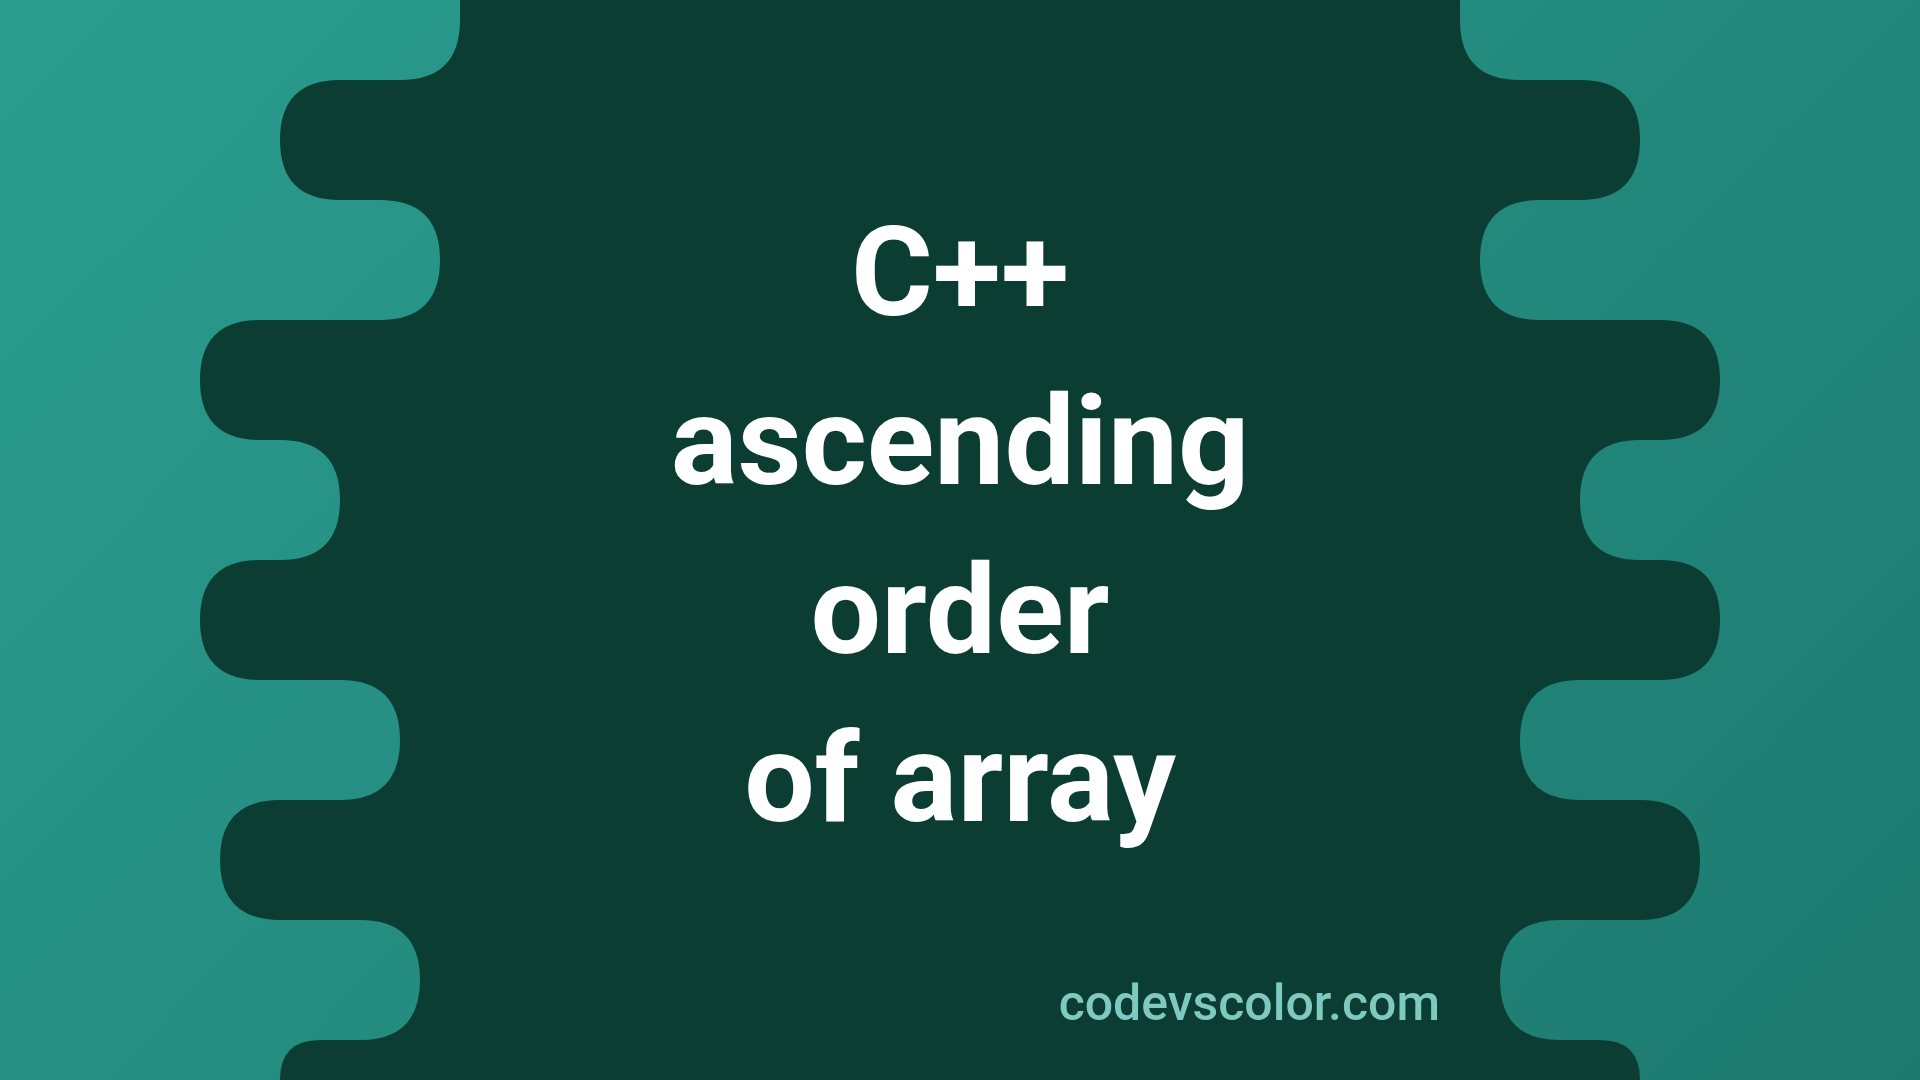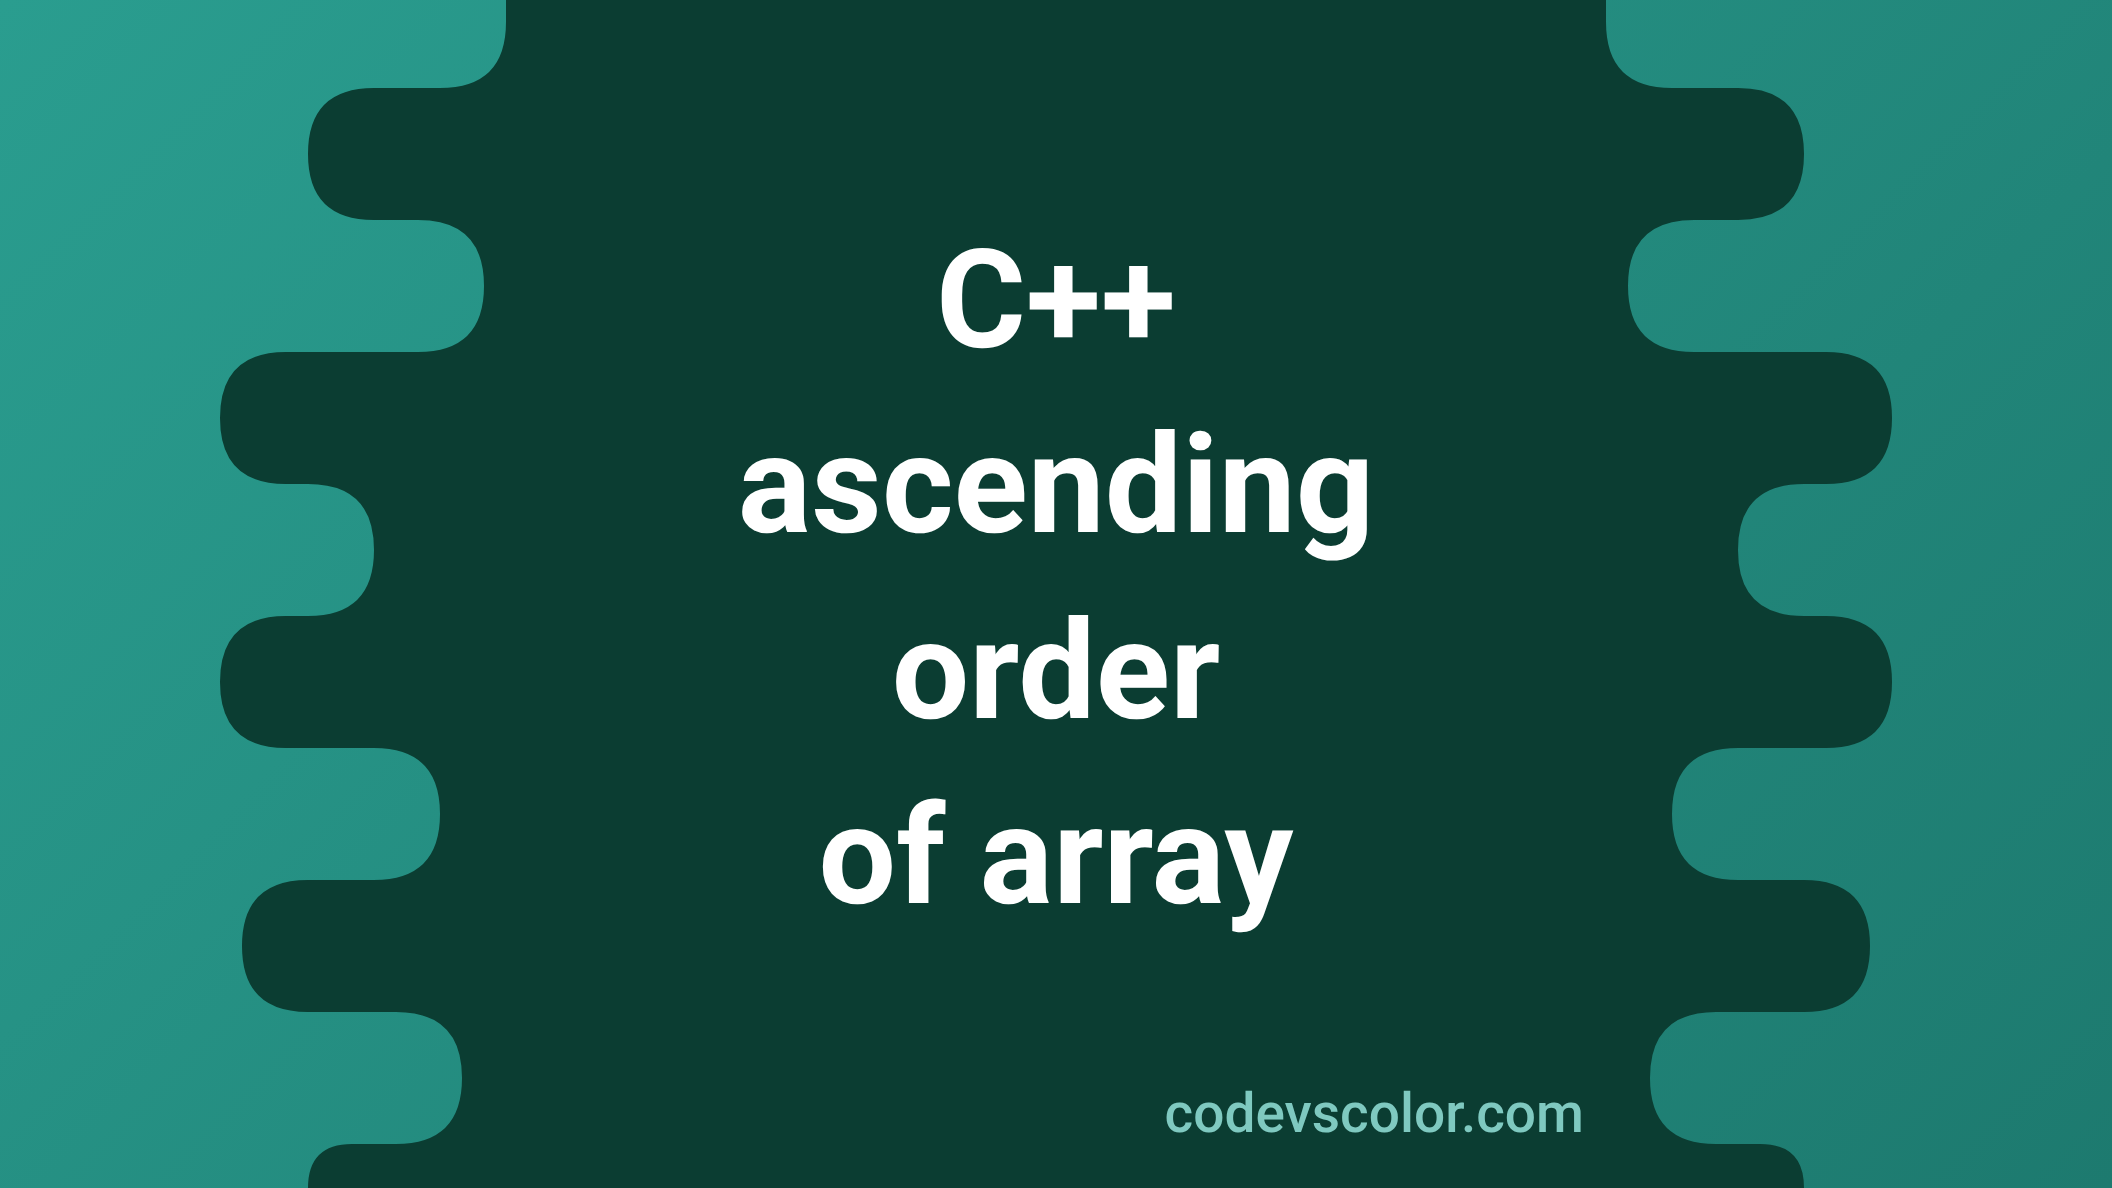--- a/index.html
+++ b/index.html
@@ -43,21 +43,21 @@
     .title {
       color: #ffffff;
       font-size: 125px;
       font-weight: 700;
       line-height: 1.35;
       white-space: pre-line;
     }
 
     .watermark {
       position: absolute;
-      bottom: 38px;
+      bottom: 48px;
       right: 480px;
       color: #7fc9c0;
       font-size: 50px;
       font-weight: 500;
       z-index: 10;
     }
   </style>
 </head>
 <body>
 

